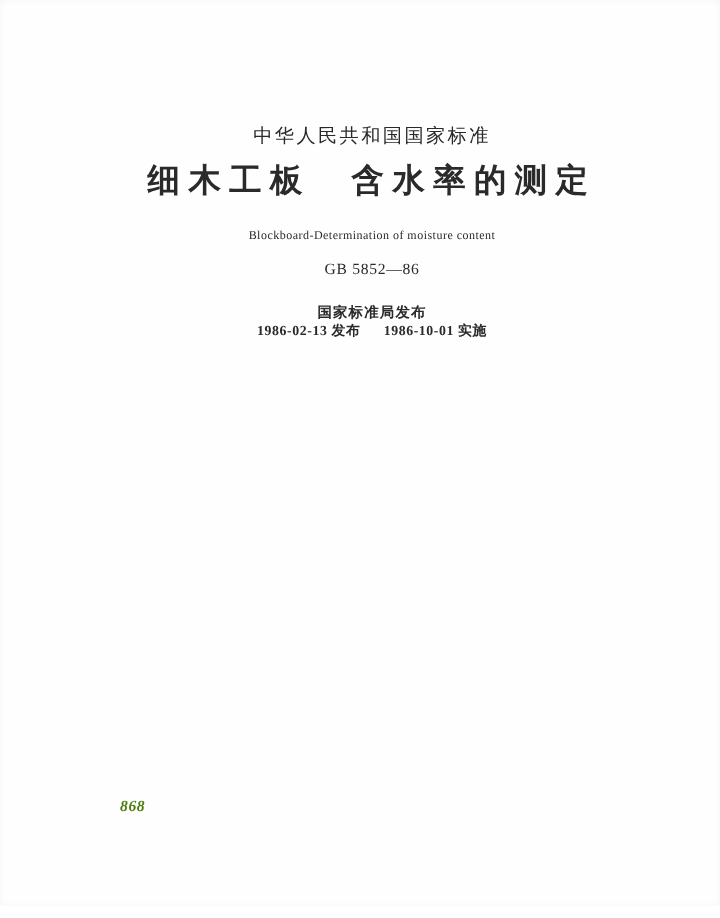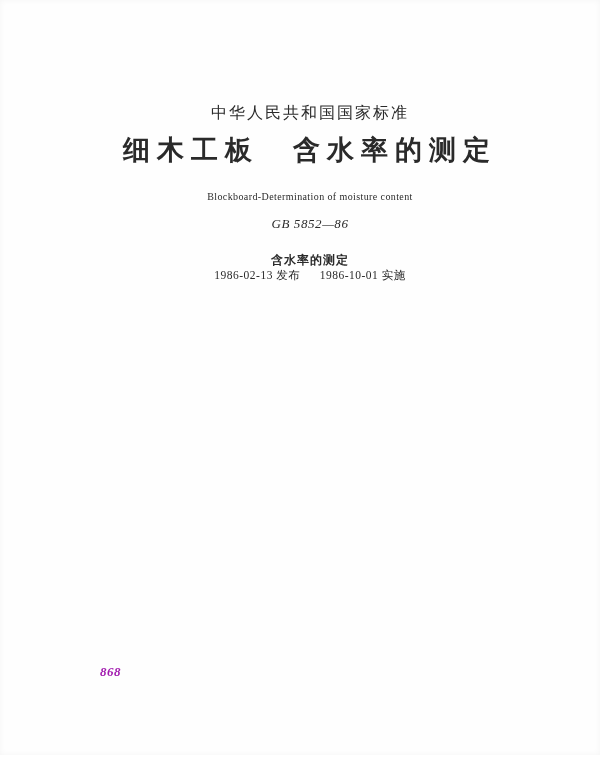--- a/index.html
+++ b/index.html
@@ -46,56 +46,56 @@
   }
   .std-title-en {
     top: 191px;
     font-size: 10px;
     letter-spacing: 0.4px;
   }
   .std-number {
     top: 216px;
     font-size: 13px;
     letter-spacing: 0.6px;
-    font-style: italic;
   }
   .publisher {
     top: 252px;
     font-size: 12px;
     font-weight: 600;
     letter-spacing: 1px;
   }
   .dates {
     top: 268px;
     font-size: 11.5px;
     letter-spacing: 0.5px;
+    font-weight: bold;
   }
   .dates span + span {
     margin-left: 16px;
   }
   .page-number {
     position: absolute;
     left: 100px;
     top: 664px;
     font-size: 13px;
     font-weight: bold;
     font-style: italic;
     letter-spacing: 0.5px;
-    color: #a21caf;
+    color: #4d7c0f;
   }
 </style>
 </head>
 <body>
 
 <div class="scan-page">
   <div class="content">
     <div class="std-header">中华人民共和国国家标准</div>
     <h1 class="std-title">细木工板　含水率的测定</h1>
     <div class="std-title-en">Blockboard-Determination of moisture content</div>
     <div class="std-number">GB 5852—86</div>
-    <div class="publisher">含水率的测定</div>
+    <div class="publisher">国家标准局发布</div>
     <div class="dates">
       <span>1986-02-13 发布</span>
       <span>1986-10-01 实施</span>
     </div>
   </div>
   <div class="page-number">868</div>
 </div>
 
 </body></html>

